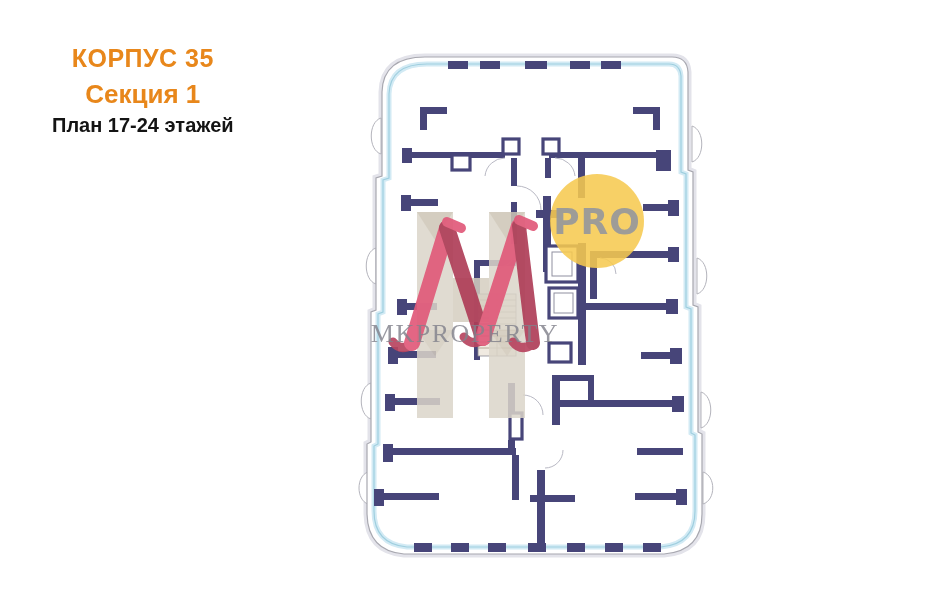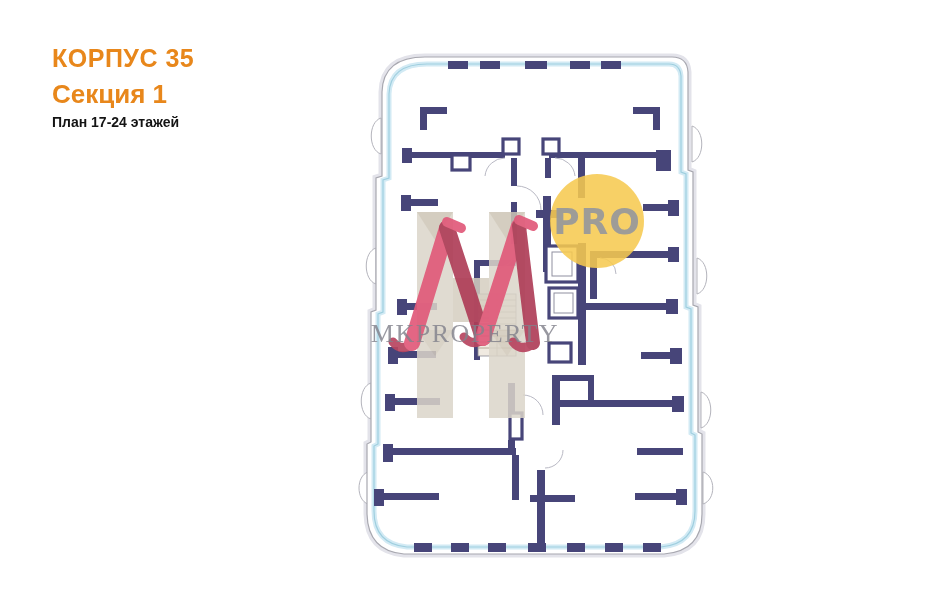--- a/index.html
+++ b/index.html
@@ -1,21 +1,21 @@
 <!DOCTYPE html>
 <html><head>
 <meta charset="utf-8">
 <style>
   html,body{margin:0;padding:0;background:#fff;}
   #canvas{position:relative;width:941px;height:600px;background:#fff;overflow:hidden;
           font-family:"Liberation Sans",sans-serif;}
-  #header{position:absolute;left:52px;top:44px;line-height:1.18;}
+  #header{position:absolute;left:52px;top:44px;line-height:1.18;text-align:center;}
   .h-building{font-size:25px;font-weight:bold;color:#E8871B;letter-spacing:.5px;}
   .h-section{font-size:26px;font-weight:bold;color:#E8871B;margin-top:5px;}
-  .h-floors{font-size:14px;font-weight:bold;color:#141414;margin-top:5px;}
+  .h-floors{font-size:20px;font-weight:bold;color:#141414;margin-top:5px;}
   #plan-svg{position:absolute;left:0;top:0;}
   .wall{fill:#474579;}
   .box{fill:#fff;stroke:#474579;stroke-width:3.2;}
   .thinbox{fill:none;stroke:#8f8fa0;stroke-width:1;}
   .doorarc{fill:none;stroke:#b9b9c4;stroke-width:1;}
   .outline{fill:#ffffff;stroke:#a8a8b0;stroke-width:1.2;}
   .halo{fill:none;stroke:#e3e3ea;stroke-width:7;}
   .scallop{fill:#ffffff;stroke:#b4b4bc;stroke-width:1;}
   .win-outer{fill:none;stroke:#d2eaf4;stroke-width:5;}
   .win-line{fill:none;stroke:#9fcfdf;stroke-width:1.2;}

